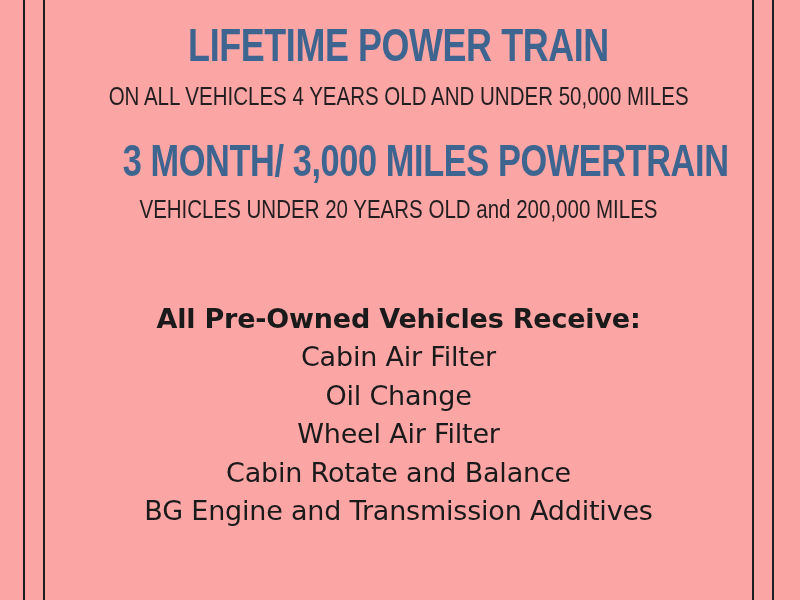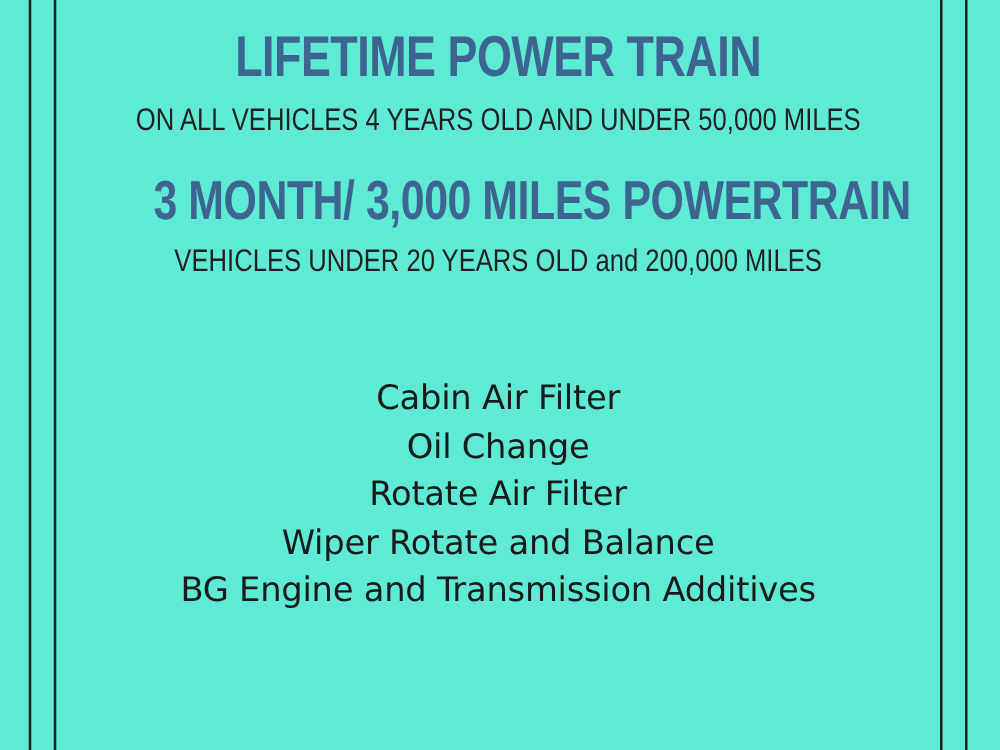--- a/index.html
+++ b/index.html
@@ -9,21 +9,21 @@
     background: #ffffff;
   }
   body {
     font-family: "Liberation Sans", sans-serif;
   }
 
   #flyer {
     position: relative;
     width: 800px;
     height: 600px;
-    background: #5eead4;
+    background: #fca5a5;
     overflow: hidden;
   }
 
   
   .rule {
     position: absolute;
     top: 0;
     height: 600px;
     width: 2px;
     background: #1e1e1e;
@@ -121,21 +121,22 @@
       <div class="headline">LIFETIME POWER TRAIN</div>
       <div class="subline">ON ALL VEHICLES 4 YEARS OLD AND UNDER 50,000 MILES</div>
     </div>
 
     <div class="headline-block" id="block-threemonth">
       <div class="headline">3 MONTH/ 3,000 MILES POWERTRAIN</div>
       <div class="subline">VEHICLES UNDER 20 YEARS OLD and 200,000 MILES</div>
     </div>
 
     <div id="block-services">
+      <div class="services-title">All Pre-Owned Vehicles Receive:</div>
       <div class="service-item">Cabin Air Filter</div>
       <div class="service-item">Oil Change</div>
-      <div class="service-item">Rotate Air Filter</div>
-      <div class="service-item">Wiper Rotate and Balance</div>
+      <div class="service-item">Wheel Air Filter</div>
+      <div class="service-item">Cabin Rotate and Balance</div>
       <div class="service-item">BG Engine and Transmission Additives</div>
     </div>
 
   </div>
 </div>
 
 </body></html>

